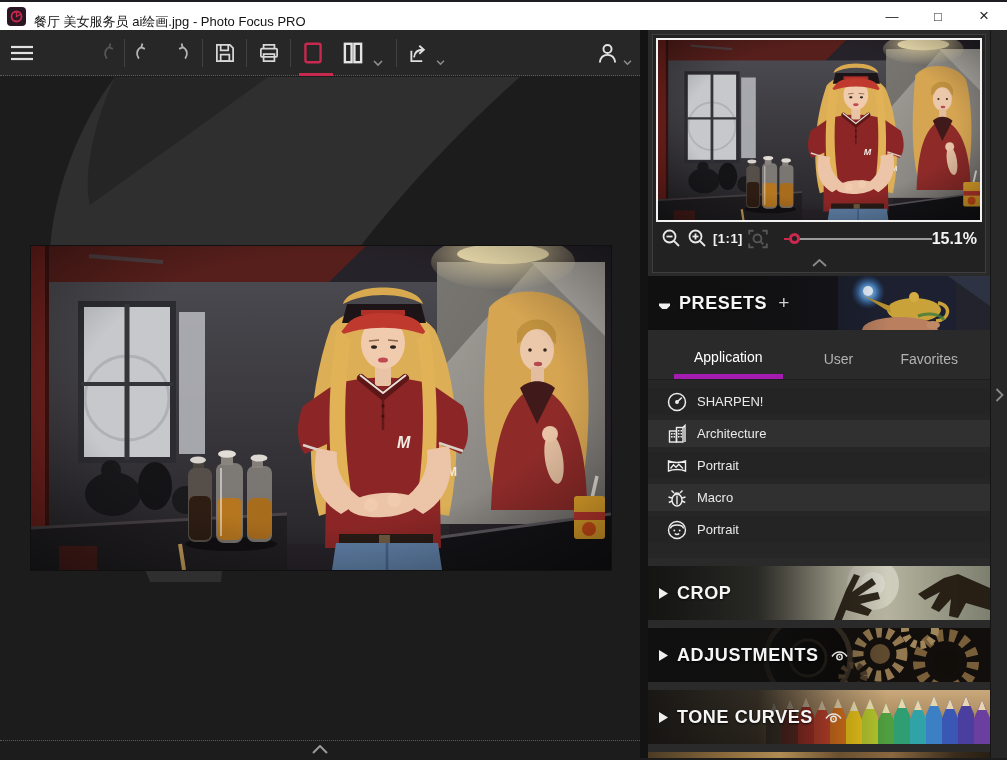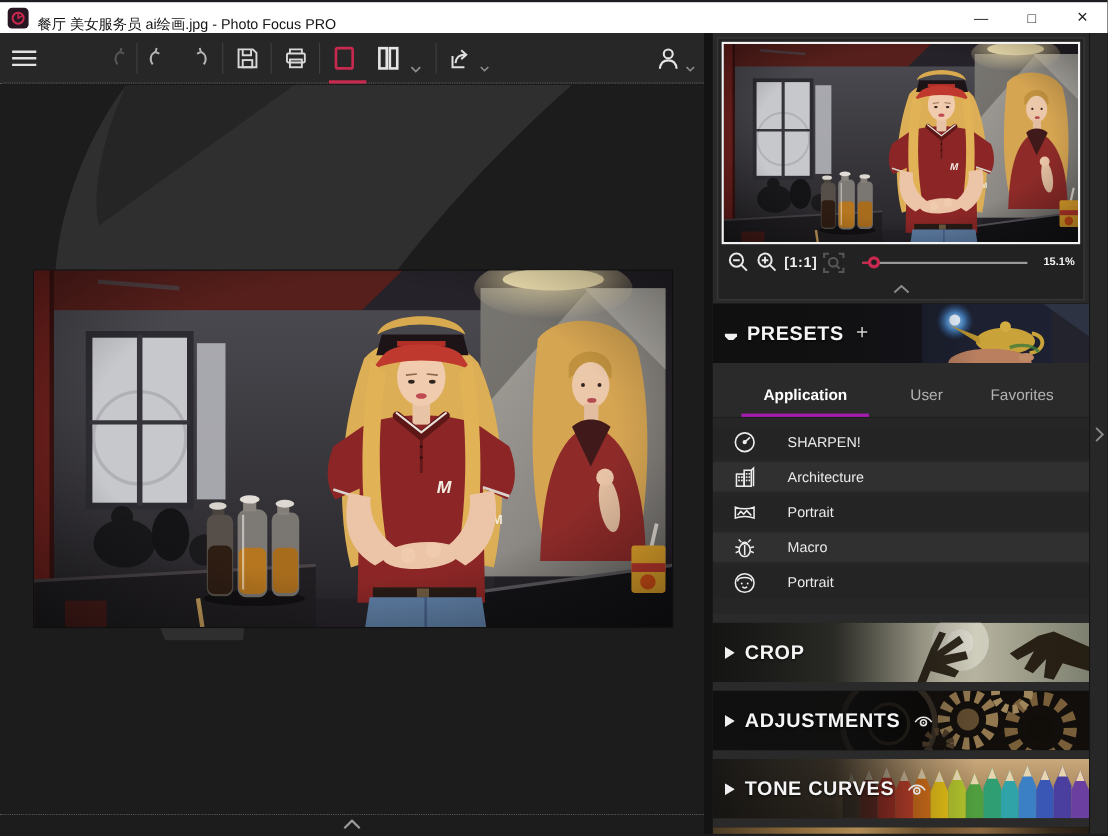--- a/index.html
+++ b/index.html
@@ -38,39 +38,39 @@
   
   .navigator{margin:4px 4px 0 4px;border:1px solid #3e3e3e;background:#222222;padding:3px 3px 2px 3px;}
   .thumb-wrap{border:2px solid #f2f2f2;width:326px;height:184px;overflow:hidden;background:#000;}
   .nav-controls{display:flex;align-items:center;height:33px;padding:0 5px;}
   .nav-btn{display:flex;align-items:center;justify-content:center;margin-right:5px;}
   .one2one{color:#f0f0f0;font-size:13px;font-weight:bold;letter-spacing:.5px;margin-right:4px;}
   .slider{position:relative;width:150px;height:14px;margin-left:10px;display:flex;align-items:center;}
   .slider .track{position:absolute;left:0;right:0;top:6.5px;height:1.5px;background:#9a9a9a;}
   .slider .track-left{position:absolute;left:0;width:7px;top:6.5px;height:1.5px;background:#c72a4e;}
   .slider .handle{position:absolute;left:5px;top:1px;width:11px;height:11px;border:3px solid #c72a4e;border-radius:50%;background:#1e1e1e;}
-  .zoom-readout{margin-left:auto;color:#f5f5f5;font-size:10px;font-weight:bold;}
+  .zoom-readout{margin-left:auto;color:#f5f5f5;font-size:16px;font-weight:bold;}
   .nav-collapse{height:15px;display:flex;align-items:center;justify-content:center;}
 
   
   .sec{position:relative;height:54px;margin-top:3px;background:#161616;overflow:hidden;}
   .sec .bg{position:absolute;inset:0;}
   .sec .shade{position:absolute;inset:0;background:linear-gradient(90deg,rgba(16,16,16,.95) 0%,rgba(16,16,16,.82) 32%,rgba(16,16,16,.25) 55%,rgba(16,16,16,0) 70%);}
   .sec .lab{position:absolute;left:11px;top:0;height:100%;display:flex;align-items:center;gap:9px;z-index:3;}
   .sec .lab .txt{color:#f5f5f5;font-size:18px;font-weight:bold;letter-spacing:.6px;text-shadow:0 1px 2px rgba(0,0,0,.8);}
   .sec.gap8{margin-top:8px;}
 
   
   .tabs{height:50px;display:flex;align-items:flex-end;justify-content:space-between;padding:0 26px;border-bottom:1px solid #1e1e1e;background:#2a2a2a;}
   .tab{font-size:14px;color:#b2b2b2;padding:0 6px 12px 6px;cursor:default;}
-  .tab.active{color:#ffffff;padding:0 20px 9px 20px;border-bottom:3px solid #a21caf;font-weight:bold;}
+  .tab.active{color:#ffffff;padding:0 20px 9px 20px;border-bottom:5px solid #a21caf;}
 
   
   .preset-list{padding:8px 0 10px 0;background:#262626;}
-  .preset-row{height:27px;margin-bottom:5px;display:flex;align-items:center;padding-left:17px;gap:28px;}
+  .preset-row{height:27px;margin-bottom:5px;display:flex;align-items:center;padding-left:17px;gap:9px;}
   .preset-row:nth-child(even){background:#303030;}
   .preset-row:nth-child(odd){background:#242424;}
   .preset-row .plabel{color:#e9e9e9;font-size:13px;}
   .picon{width:23px;height:23px;display:flex;align-items:center;justify-content:center;}
 
   .eye-wrap{display:flex;align-items:center;margin-left:2px;}
   svg{display:block;}
   text{font-family:"Liberation Sans",sans-serif;}
 </style>
 </head>

